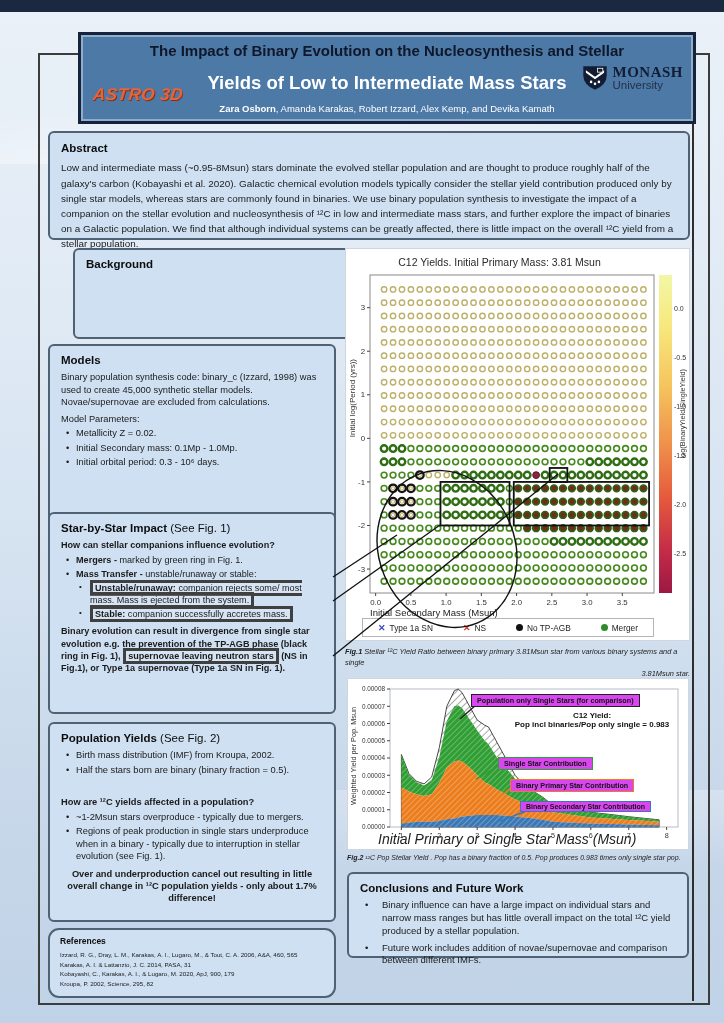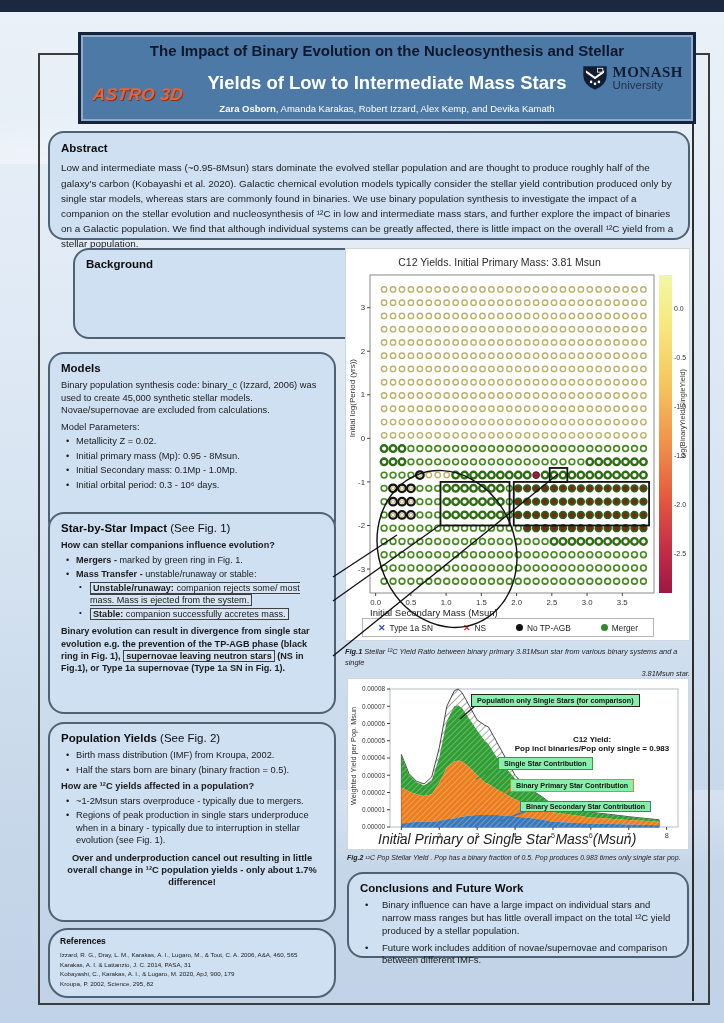--- a/index.html
+++ b/index.html
@@ -18,43 +18,43 @@
   .title1{position:absolute;left:0;right:0;top:7px;text-align:center;color:#0f172a;font-size:15px;font-weight:bold;}
   .title2{position:absolute;left:0;right:0;top:37px;text-align:center;color:#fff;font-size:18.5px;font-weight:bold;}
   .authors{position:absolute;left:0;right:0;top:68px;text-align:center;color:#fff;font-size:9.5px;}
   .authors .an{font-weight:bold;}
   .astro{position:absolute;left:12px;top:50px;color:#e4653b;font-size:17px;font-weight:900;font-style:italic;
     letter-spacing:.5px;text-shadow:1px 1px 0 #8a2f12;transform:skewX(-6deg);}
   .monash{position:absolute;right:10px;top:30px;display:flex;align-items:center;gap:5px;}
   .monash-txt div:first-child{font-family:"Liberation Serif",serif;font-weight:bold;font-size:15px;color:#121d33;letter-spacing:.5px;line-height:14px;}
   .monash-txt div:last-child{font-size:11.5px;color:#25304a;line-height:12px;}
   
-  .panel{position:absolute;background:#cfe0f2;border:2px solid #4f6273;border-radius:16px;
+  .panel{position:absolute;background:#cfe0f2;border:2px solid #4f6273;border-radius:6px;
     padding:7px 11px;box-sizing:border-box;font-size:9.3px;line-height:1.34;}
   .ph{font-weight:bold;font-size:11.5px;margin-bottom:3px;color:#0d0d0d;}
   .ph .norm{font-weight:normal;}
   .bullet{position:relative;padding-left:15px;margin-top:2px;}
   .bullet:before{content:"\2022";position:absolute;left:5px;top:0;}
   .bullet2{position:relative;padding-left:15px;margin-left:14px;margin-top:2px;}
   .bullet2:before{content:"\2022";position:absolute;left:4px;top:0;font-size:8px;}
-  .boxed{border:1px solid #404040;padding:0 2px;display:inline;background:rgba(255,255,255,.15);}
+  .boxed{border:3px solid #404040;padding:0 2px;display:inline;background:rgba(255,255,255,.15);}
   .b{font-weight:bold;}
   .centerbold{font-weight:bold;text-align:center;margin-top:5px;}
   
   .figpanel{position:absolute;background:#ffffff;border:1px solid #d0d6dd;box-sizing:border-box;}
   .figtitle{position:absolute;left:0;right:36px;top:7px;text-align:center;font-size:10.5px;color:#2a2a2a;}
   .vlabel{position:absolute;writing-mode:vertical-rl;transform:rotate(180deg);font-size:8px;color:#333;}
   .caption{position:absolute;font-size:7.4px;font-style:italic;color:#222;line-height:1.5;}
   .cbar{position:absolute;width:13px;
     background:linear-gradient(180deg,#f2f7a6 0%,#f7e87e 16%,#f6c65e 34%,#f0944c 52%,#e55a3d 70%,#c22c47 87%,#9c1843 100%);}
   .cbar-tick{position:absolute;font-size:7px;font-style:normal;color:#333;}
   .fig1-legend{position:absolute;left:16px;bottom:3px;width:290px;height:17px;border:1px solid #b5b5b5;
     background:#fff;display:flex;align-items:center;justify-content:space-around;font-size:8.3px;color:#222;}
   .lg-item{display:flex;align-items:center;gap:4px;}
-  .callout{position:absolute;background:#86efac;border:1.4px solid #222;font-size:7.2px;font-weight:bold;
+  .callout{position:absolute;background:#d946ef;border:1.4px solid #222;font-size:7.2px;font-weight:bold;
     padding:1px 5px;white-space:nowrap;color:#111;}
   .fig2-xlabel{position:absolute;left:30px;right:10px;bottom:2px;text-align:left;font-size:14px;color:#222;font-style:italic;}
   .refs{font-size:6.2px;line-height:1.55;}
   #overlay{position:absolute;left:0;top:0;z-index:60;pointer-events:none;}
 </style>
 </head>
 <body>
 
 <div id="poster">
   <div class="wave wave1"></div>
@@ -86,53 +86,52 @@
 
   <div class="panel" style="left:48px;top:131px;width:642px;height:109px;font-size:9.9px;line-height:1.52;">
     <div class="ph">Abstract</div>
     <div>Low and intermediate mass (~0.95-8Msun) stars dominate the evolved stellar population and are thought to produce roughly half of the galaxy's carbon (Kobayashi et al. 2020).  Galactic chemical evolution models typically consider the stellar yield contribution produced only by single star models, whereas stars are commonly found in binaries. We use binary population synthesis to investigate the impact of a companion on the stellar evolution and nucleosynthesis of ¹²C in low and intermediate mass stars, and further explore the impact of binaries on a Galactic population.  We find that although individual systems can be greatly affected, there is little impact on the overall ¹²C yield from a stellar population.</div>
   </div>
 
   <div class="panel" style="left:48px;top:248px;width:288px;height:91px;margin-left:25px;">
     <div class="ph">Background</div>
   </div>
 
-  <div class="panel" style="left:48px;top:352px;width:288px;height:185px;">
+  <div class="panel" style="left:48px;top:344px;width:288px;height:185px;">
     <div class="ph">Models</div>
-    <div>Binary population synthesis code: binary_c (Izzard, 2006) was used to create 45,000 synthetic stellar models. Novae/supernovae are excluded from calculations.</div>
+    <div>Binary population synthesis code: binary_c (Izzard, 1998) was used to create 45,000 synthetic stellar models. Novae/supernovae are excluded from calculations.</div>
     <div style="margin-top:4px;">Model Parameters:</div>
     <div id="models-params">
         <div class="bullet">Metallicity Z = 0.02.</div>
-        <div class="bullet">Initial primary mass (Mp): 0.95 - 8Msun.</div>
         <div class="bullet">Initial Secondary mass: 0.1Mp - 1.0Mp.</div>
         <div class="bullet">Initial orbital period: 0.3 - 10⁶ days.</div>
       </div>
   </div>
 
   <div class="panel" style="left:48px;top:512px;width:288px;height:202px;font-size:9.1px;">
     <div class="ph"><span>Star-by-Star Impact</span><span class="norm"> (See Fig. 1)</span></div>
     <div class="b">How can stellar companions influence evolution?</div>
     <div class="bullet"><span class="b">Mergers -</span><span> marked by green ring in Fig. 1.</span></div>
     <div class="bullet"><span class="b">Mass Transfer -</span><span>  unstable/runaway or stable:</span></div>
     <div class="bullet2"><span class="boxed"><span class="b">Unstable/runaway:</span><span> companion rejects some/ most mass. Mass is ejected from the system.</span></span></div>
     <div class="bullet2"><span class="boxed"><span class="b">Stable:</span><span> companion successfully accretes mass.</span></span></div>
     <div class="b" style="margin-top:5px;text-align:left;"><span>Binary evolution can result in divergence from single star evolution e.g. the prevention of the TP-AGB phase (black ring in Fig. 1), </span><span class="boxed">supernovae leaving neutron stars</span><span> (NS in Fig.1), or Type 1a supernovae (Type 1a SN in Fig. 1).</span></div>
   </div>
 
   <div class="panel" style="left:48px;top:722px;width:288px;height:200px;">
     <div class="ph"><span>Population Yields</span><span class="norm"> (See Fig. 2)</span></div>
     <div class="bullet">Birth mass distribution (IMF) from Kroupa, 2002.</div>
     <div class="bullet">Half the stars born are binary (binary fraction = 0.5).</div>
-    <div class="b" style="margin-top:4px;">How are ¹²C yields affected in a population?</div>
+    <div class="b" style="margin-top:20px;">How are ¹²C yields affected in a population?</div>
     <div class="bullet">~1-2Msun stars overproduce - typically due to mergers.</div>
     <div class="bullet">Regions of peak production in single stars underproduce when in a binary - typically due to interruption in stellar evolution (see Fig. 1).</div>
     <div class="centerbold">Over and underproduction cancel out resulting in little overall change in ¹²C population yields - only about 1.7% difference!</div>
   </div>
 
-  <div class="panel refs" style="left:48px;top:928px;width:288px;height:70px;border-radius:20px;padding:5px 10px;">
+  <div class="panel refs" style="left:48px;top:928px;width:288px;height:70px;border-radius:11px;padding:5px 10px;">
     <div class="ph" style="font-size:8.5px;margin-bottom:2px;">References</div>
     <div id="refs-list">
         <div>Izzard, R. G., Dray, L. M., Karakas, A. I., Lugaro, M., &amp; Tout, C. A. 2006, A&amp;A, 460, 565</div>
         <div>Karakas, A. I. &amp; Lattanzio, J. C. 2014, PASA, 31</div>
         <div>Kobayashi, C., Karakas, A. I., &amp; Lugaro, M. 2020, ApJ, 900, 179</div>
         <div>Kroupa, P. 2002, Science, 295, 82</div>
       </div>
   </div>
 
   <div class="figpanel" style="left:345px;top:248px;width:345px;height:393px;">
@@ -964,21 +963,21 @@
         <line x1="318.6315789473684" y1="148" x2="318.6315789473684" y2="151" stroke="#444" stroke-width="1"></line>
         <text x="318.6315789473684" y="159" text-anchor="middle" font-size="7.2" fill="#333">8</text>
         <line x1="128" y1="26" x2="112" y2="40" stroke="#222222" stroke-width="1.4"></line>
         <line x1="152" y1="86" x2="128" y2="100" stroke="#2f9e33" stroke-width="1.4"></line>
         <line x1="164" y1="108" x2="140" y2="128" stroke="#ec7d1c" stroke-width="1.4"></line>
         <line x1="184" y1="130" x2="152" y2="142" stroke="#3a77b5" stroke-width="1.4"></line>
       </svg>
     <div class="vlabel" style="left:1px;top:28px;font-size:7.3px;">Weighted Yield per Pop. Msun</div>
     <div class="fig2-xlabel">Initial Primary or Single Star Mass (Msun)</div>
     <div class="callout" style="left:123px;top:15px;">Population only Single Stars (for comparison)</div>
-    <div style="position:absolute;left:150px;top:56px;width:188px;text-align:center;font-weight:bold;font-size:8px;color:#111;">
+    <div style="position:absolute;left:150px;top:32px;width:188px;text-align:center;font-weight:bold;font-size:8px;color:#111;">
       <div>C12 Yield:</div>
       <div>Pop incl binaries/Pop only single = 0.983</div>
     </div>
     <div class="callout" style="left:150px;top:78px;border-color:#2f9e33;">Single Star Contribution</div>
     <div class="callout" style="left:162px;top:100px;border-color:#ec7d1c;">Binary Primary Star Contribution</div>
     <div class="callout" style="left:172px;top:122px;border-color:#3a77b5;font-size:7px;">Binary Secondary Star Contribution</div>
   </div>
 
   <div class="caption" style="left:347px;top:853px;width:342px;font-size:7px;">
     <span class="b">Fig.2</span><span> ¹²C Pop Stellar Yield . Pop has a binary fraction of 0.5. Pop produces 0.983 times only single star pop.</span>

